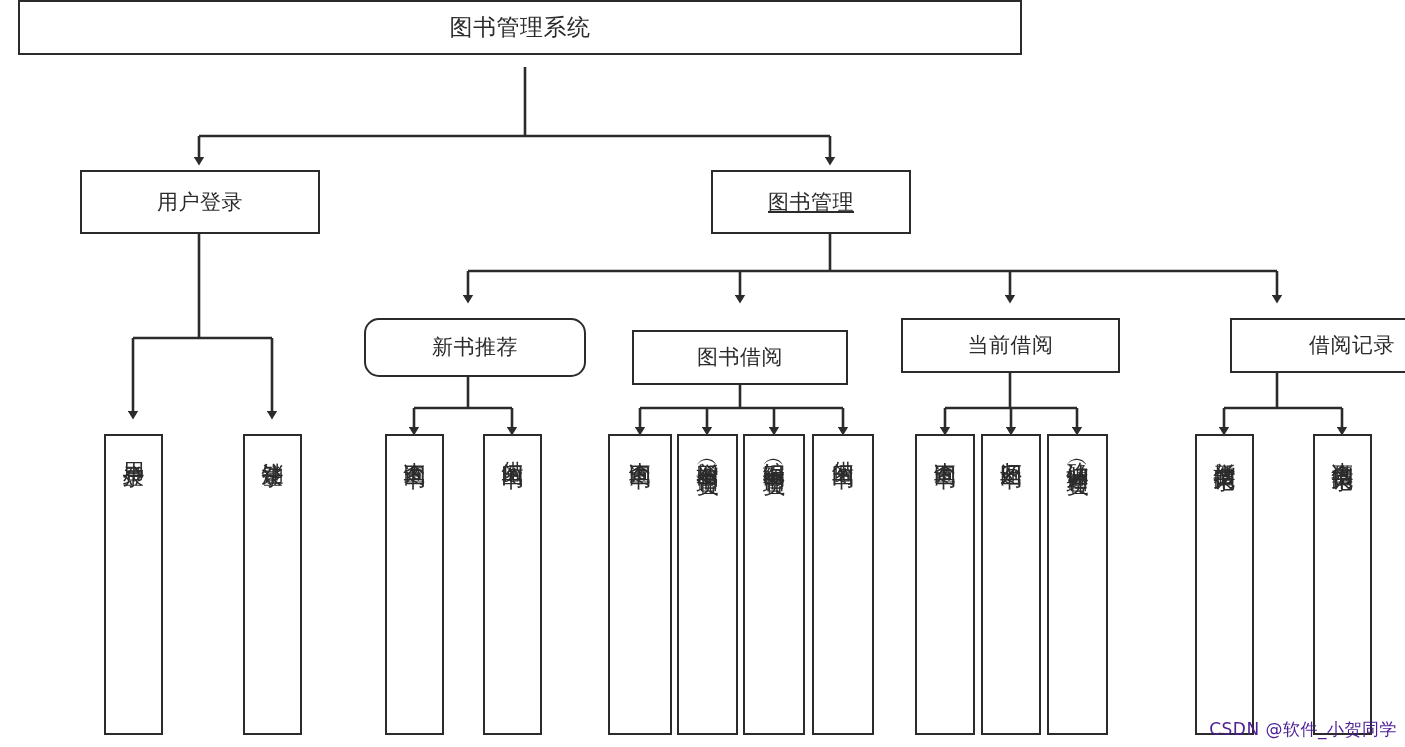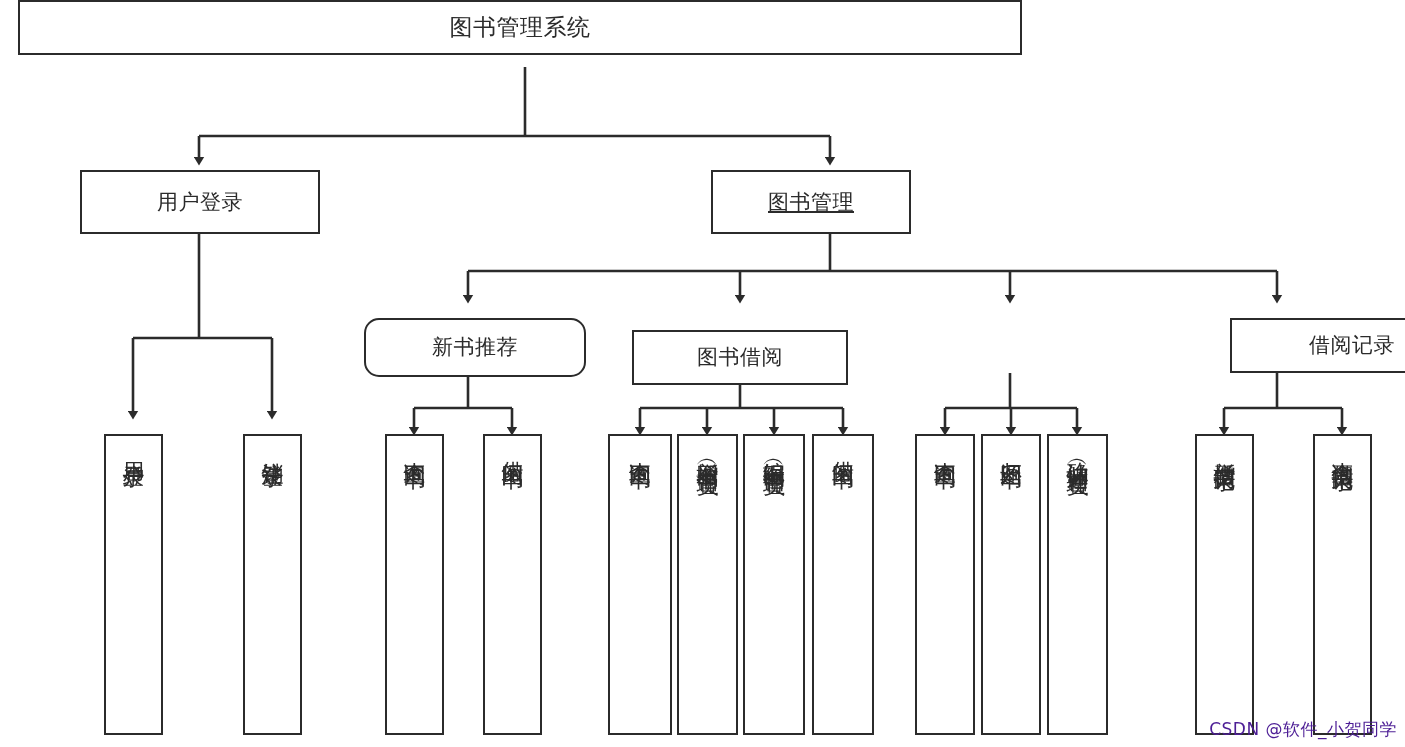--- a/index.html
+++ b/index.html
@@ -138,20 +138,23 @@
   <div class="node horizontal" style="left:711px; top:170px; width:200px; height:64px;text-decoration:underline;">
     <span class="node-label">图书管理</span>
   </div>
 
   <div class="node horizontal" style="left:364px; top:318px; width:222px; height:59px;border-radius:15px;">
     <span class="node-label">新书推荐</span>
   </div>
   <div class="node horizontal" style="left:632px; top:318px; width:216px; height:55px;margin-top:12px;">
     <span class="node-label">图书借阅</span>
   </div>
+  <div class="node horizontal" style="left:901px; top:318px; width:219px; height:55px;">
+    <span class="node-label">当前借阅</span>
+  </div>
   <div class="node horizontal" style="left:1230px; top:318px; width:244px; height:55px;">
     <span class="node-label">借阅记录</span>
   </div>
 
   <div class="node vertical" style="left:104px; top:434px; width:59px; height:301px;">
     <span class="node-label">用户登录</span>
   </div>
   <div class="node vertical" style="left:243px; top:434px; width:59px; height:301px;">
     <span class="node-label">注销登录</span>
   </div>

